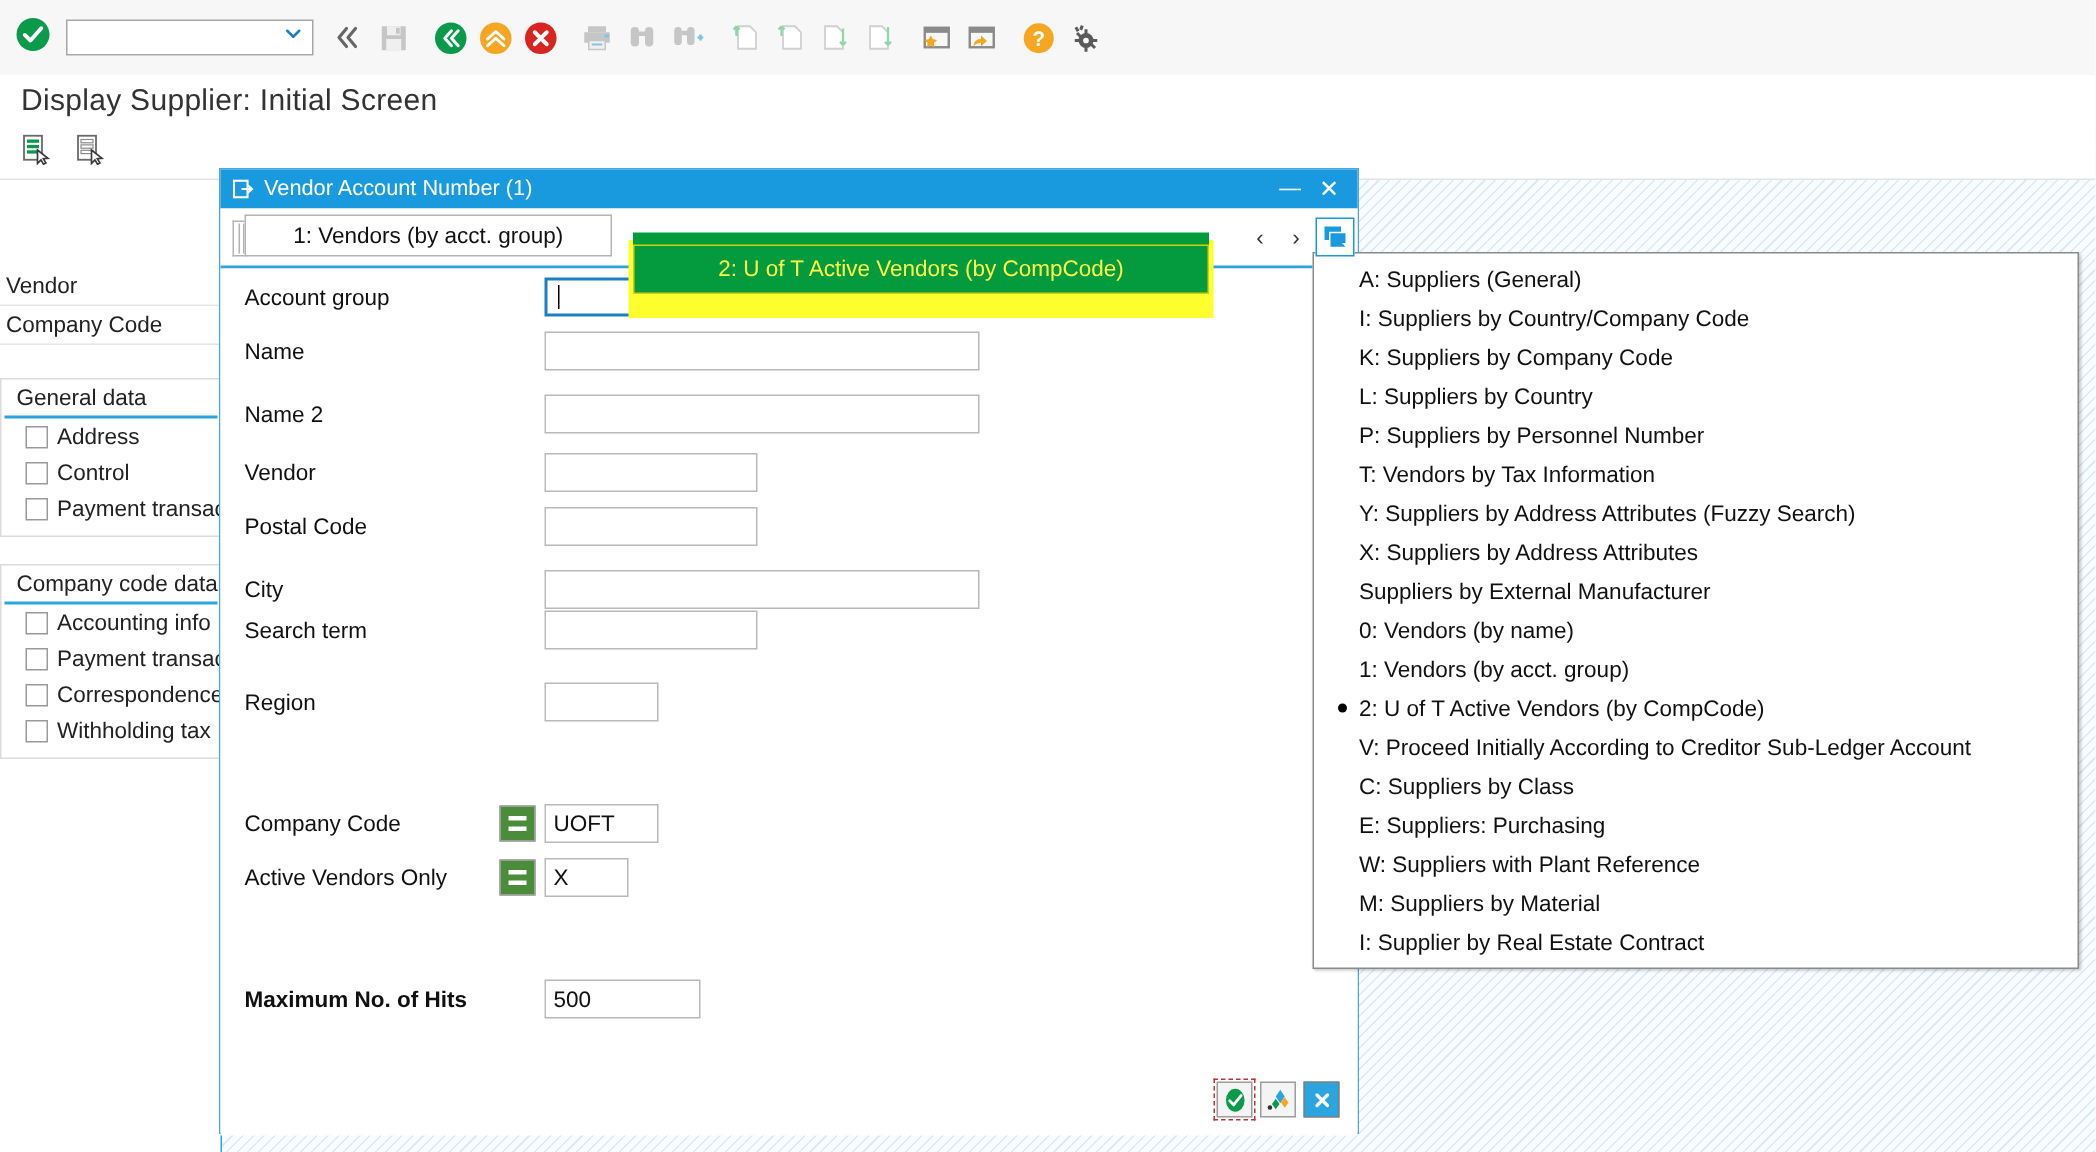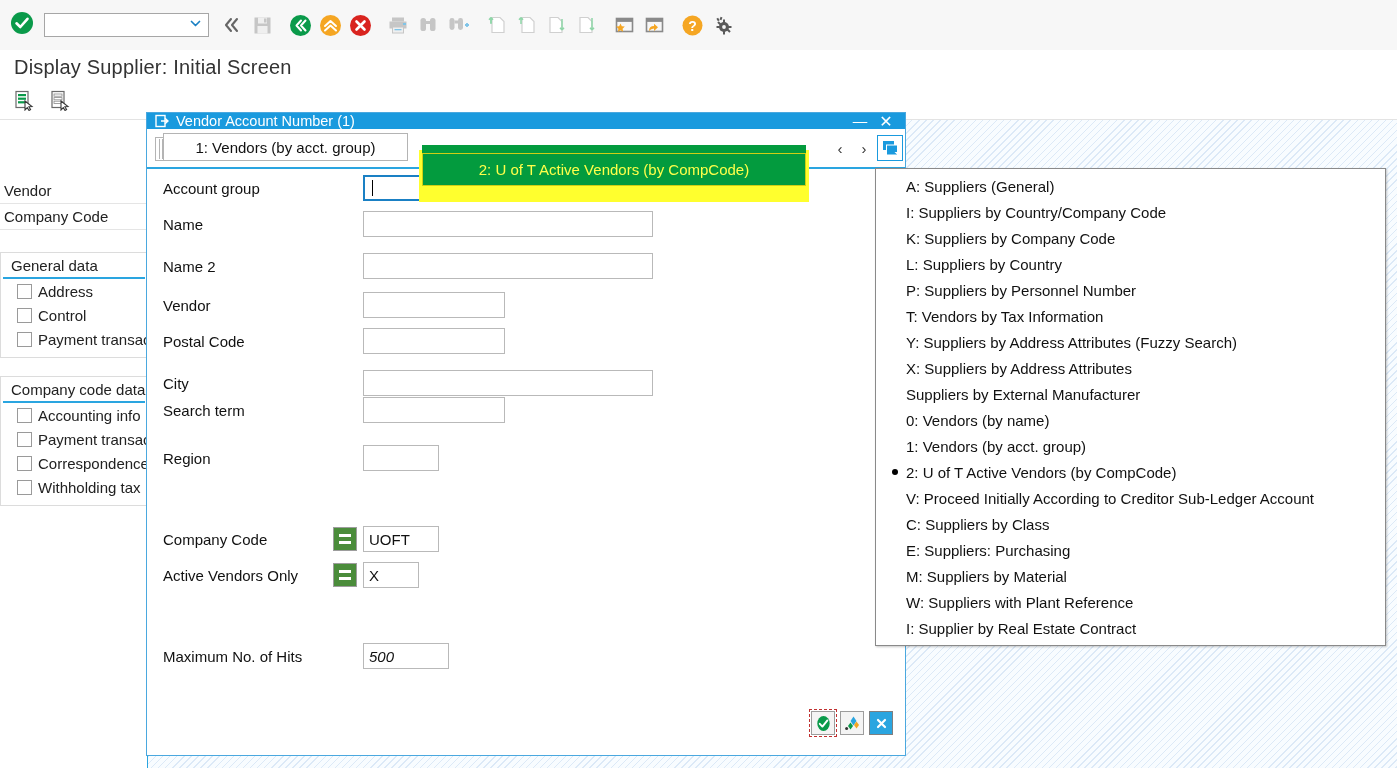--- a/index.html
+++ b/index.html
@@ -80,21 +80,21 @@
   }
   .bg-panel{border:1px solid #dcdcdc;border-right:none;background:#fff;margin-top:7px;padding-bottom:6px;}
 
   
   #dialog{
     position:absolute;left:146px;top:112px;width:760px;height:644px;
     background:#ffffff;border:1px solid #4aa8df;
     box-sizing:border-box;
   }
   #dlg-title{
-    height:16px;background:#1a9ade;color:#fff;
+    height:26px;background:#1a9ade;color:#fff;
     display:flex;align-items:center;
     font-size:14.5px;
   }
   #dlg-title .dt-icon{margin-left:8px;display:flex;align-items:center;}
   #dlg-title .dt-text{margin-left:7px;}
   #dlg-title .dt-spacer{flex:1;}
   .wbtn{
     width:26px;height:24px;display:flex;align-items:center;justify-content:center;
     color:#fff;
   }
@@ -561,22 +561,22 @@
             <i></i>
             <i></i>
           </span>
       </span>
       <span class="finput" style="width:56px;margin-left:6px;">
         <span>X</span>
       </span>
     </div>
 
     <div class="frow" style="left:16px;top:474px;">
-      <span class="flabel" style="width:200px;">Maximum No. of Hits</span>
-      <span class="finput" style="width:86px;font-style:italic;">
+      <span class="flabel" style="width:200px;font-weight:bold;">Maximum No. of Hits</span>
+      <span class="finput" style="width:104px;">
         <span>500</span>
       </span>
     </div>
 
     <div id="dlg-foot">
       <span class="fbtn focused">
         <svg width="17" height="17" viewBox="0 0 17 17">
           <ellipse cx="8.5" cy="8.5" rx="6.2" ry="7.6" fill="#0a9a4a"></ellipse>
           <path d="M4.8 8.8 L7.4 11.6 L12.4 5.4" stroke="#fff" stroke-width="1.9" fill="none" stroke-linecap="round" stroke-linejoin="round"></path>
         </svg>
@@ -657,23 +657,23 @@
   <div class="mi">
       <span class="bullet"></span>
       <span class="mlabel">C: Suppliers by Class</span>
     </div>
   <div class="mi">
       <span class="bullet"></span>
       <span class="mlabel">E: Suppliers: Purchasing</span>
     </div>
   <div class="mi">
       <span class="bullet"></span>
+      <span class="mlabel">W: Suppliers with Plant Reference</span>
+    </div>
+  <div class="mi">
+      <span class="bullet"></span>
       <span class="mlabel">M: Suppliers by Material</span>
     </div>
   <div class="mi">
       <span class="bullet"></span>
-      <span class="mlabel">W: Suppliers with Plant Reference</span>
-    </div>
-  <div class="mi">
-      <span class="bullet"></span>
       <span class="mlabel">I: Supplier by Real Estate Contract</span>
     </div>
 </div>
 
 </body></html>

